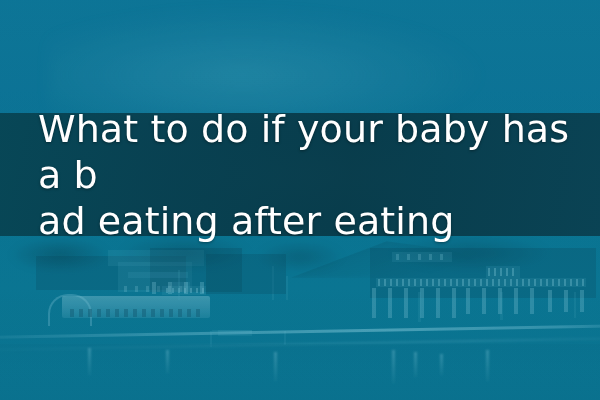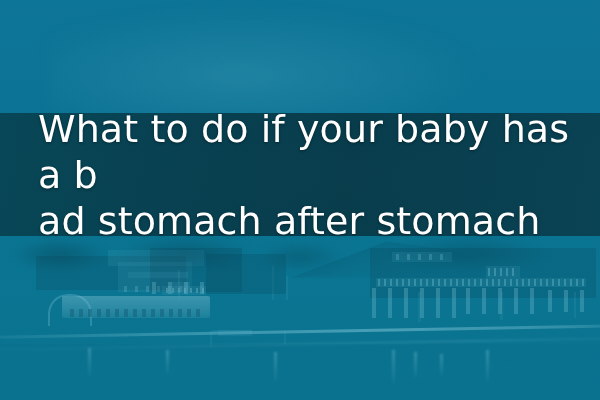--- a/index.html
+++ b/index.html
@@ -334,16 +334,16 @@
     <div class="refl" style="left:414px; top:352px; height:26px;"></div>
     <div class="refl" style="left:440px; top:354px; height:22px;"></div>
     <div class="refl" style="left:486px; top:350px; height:32px;"></div>
 
     <div class="tint"></div>
     <div class="tint2"></div>
   </div>
 
   <div class="title-band">
     <h1 class="title-text">What to do if your baby has a b
-ad stomach after stomach</h1>
+ad eating after eating</h1>
   </div>
 
 </div>
 
 </body></html>

